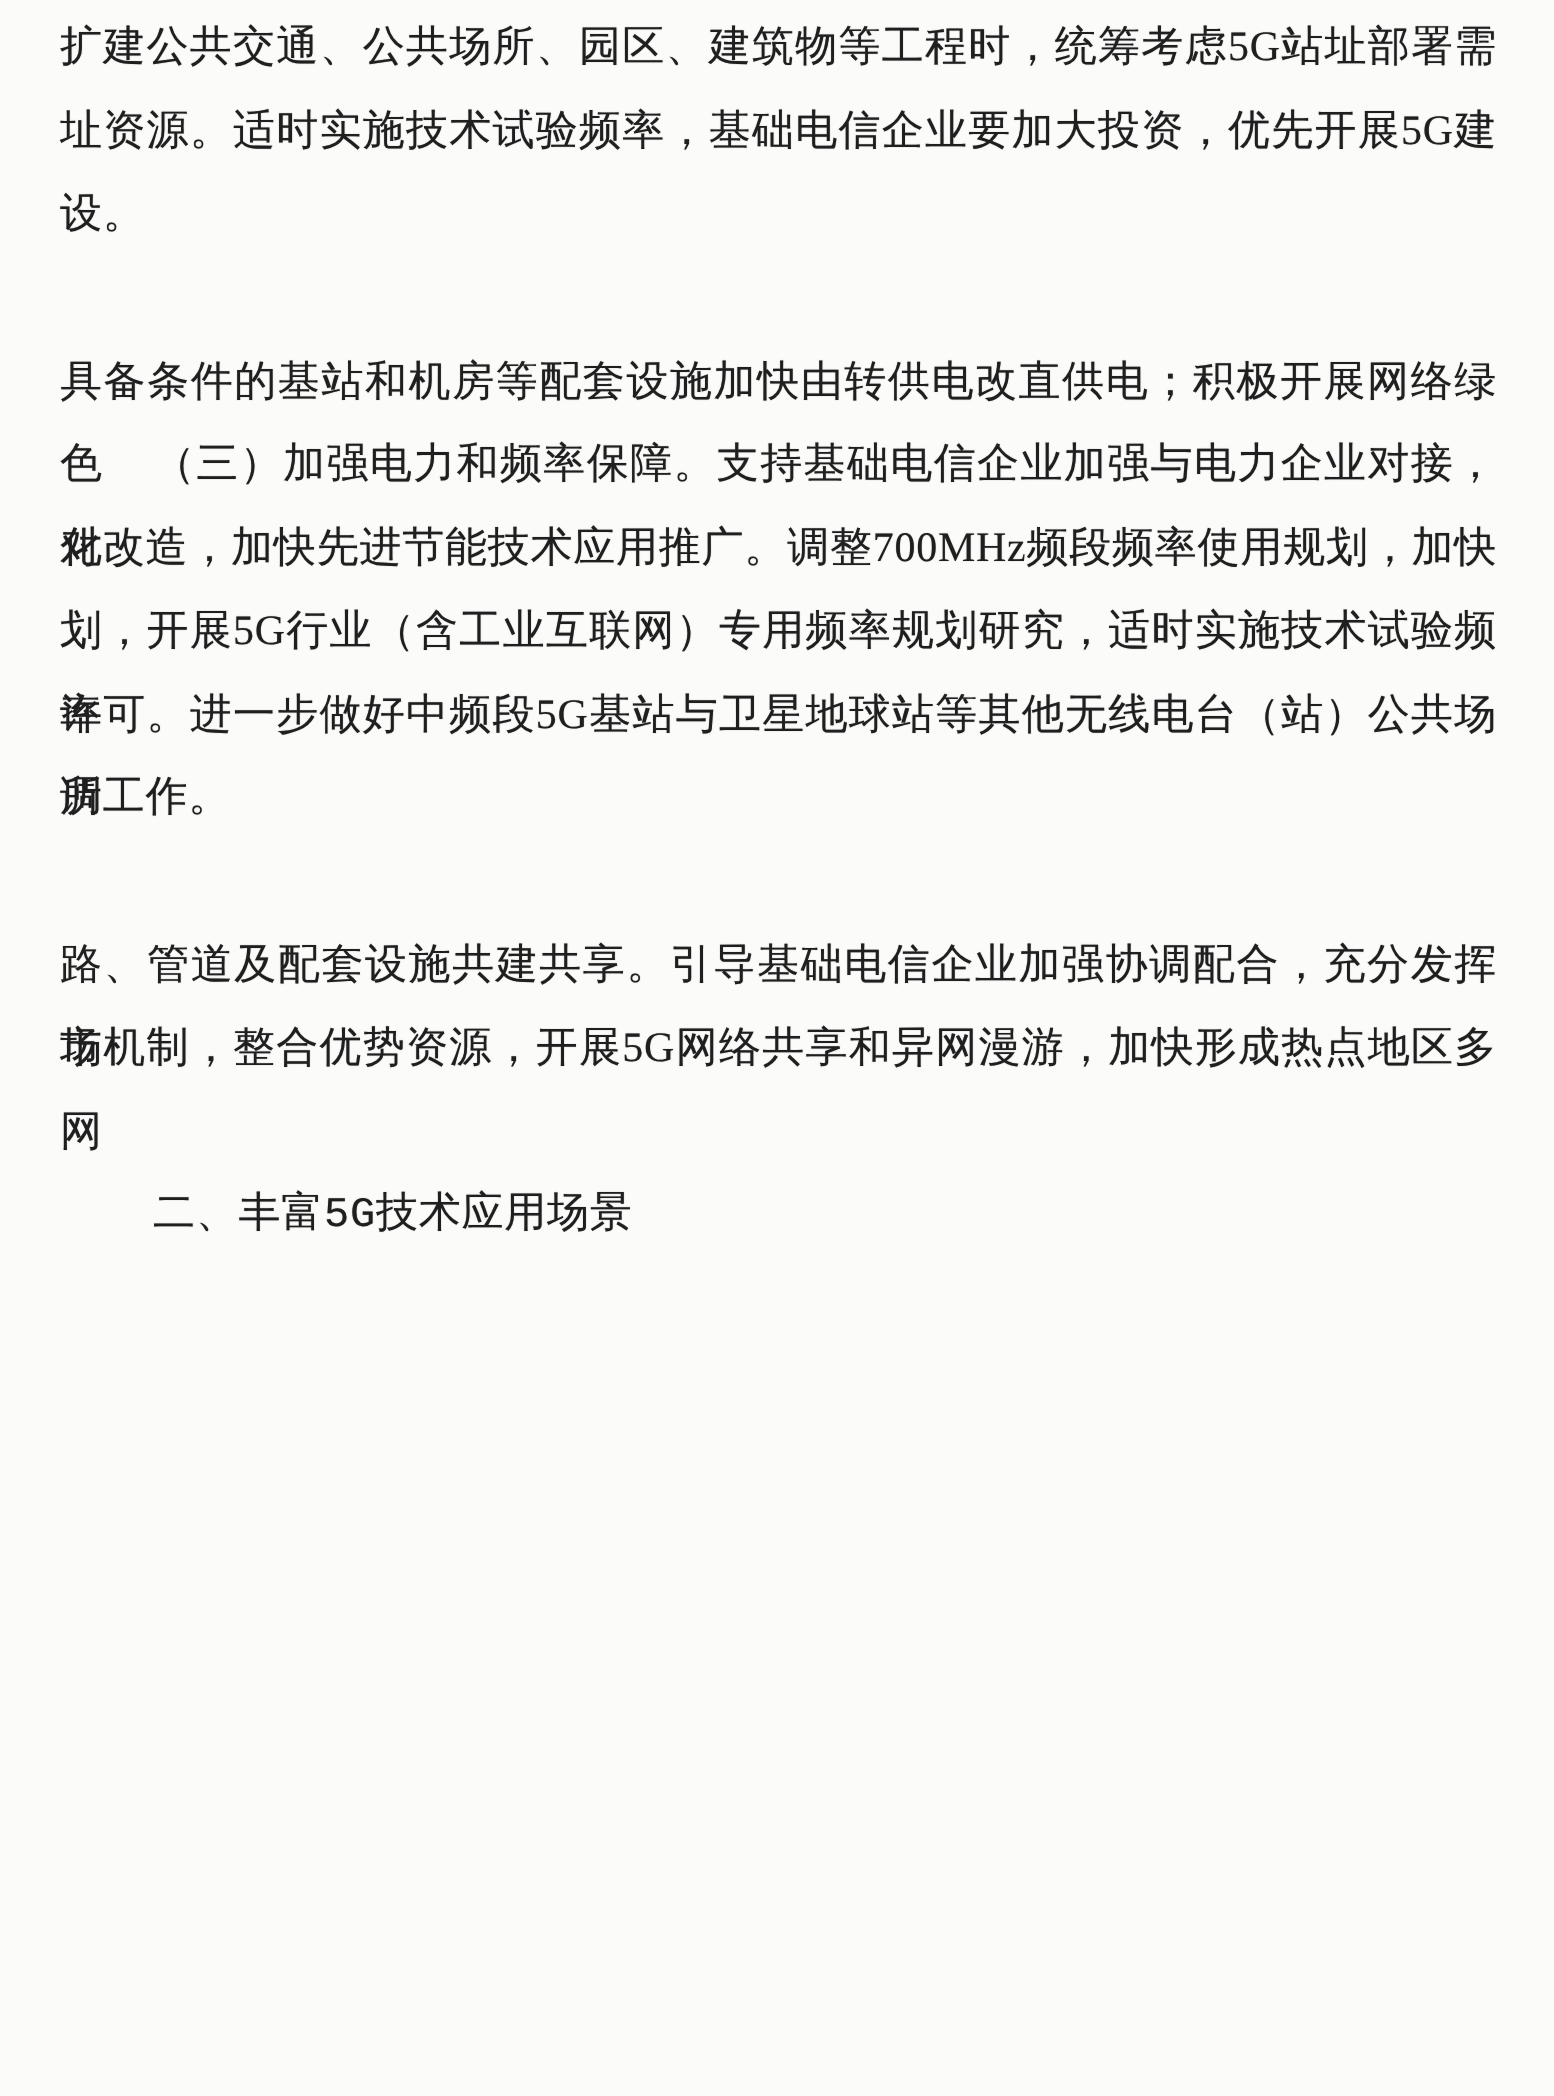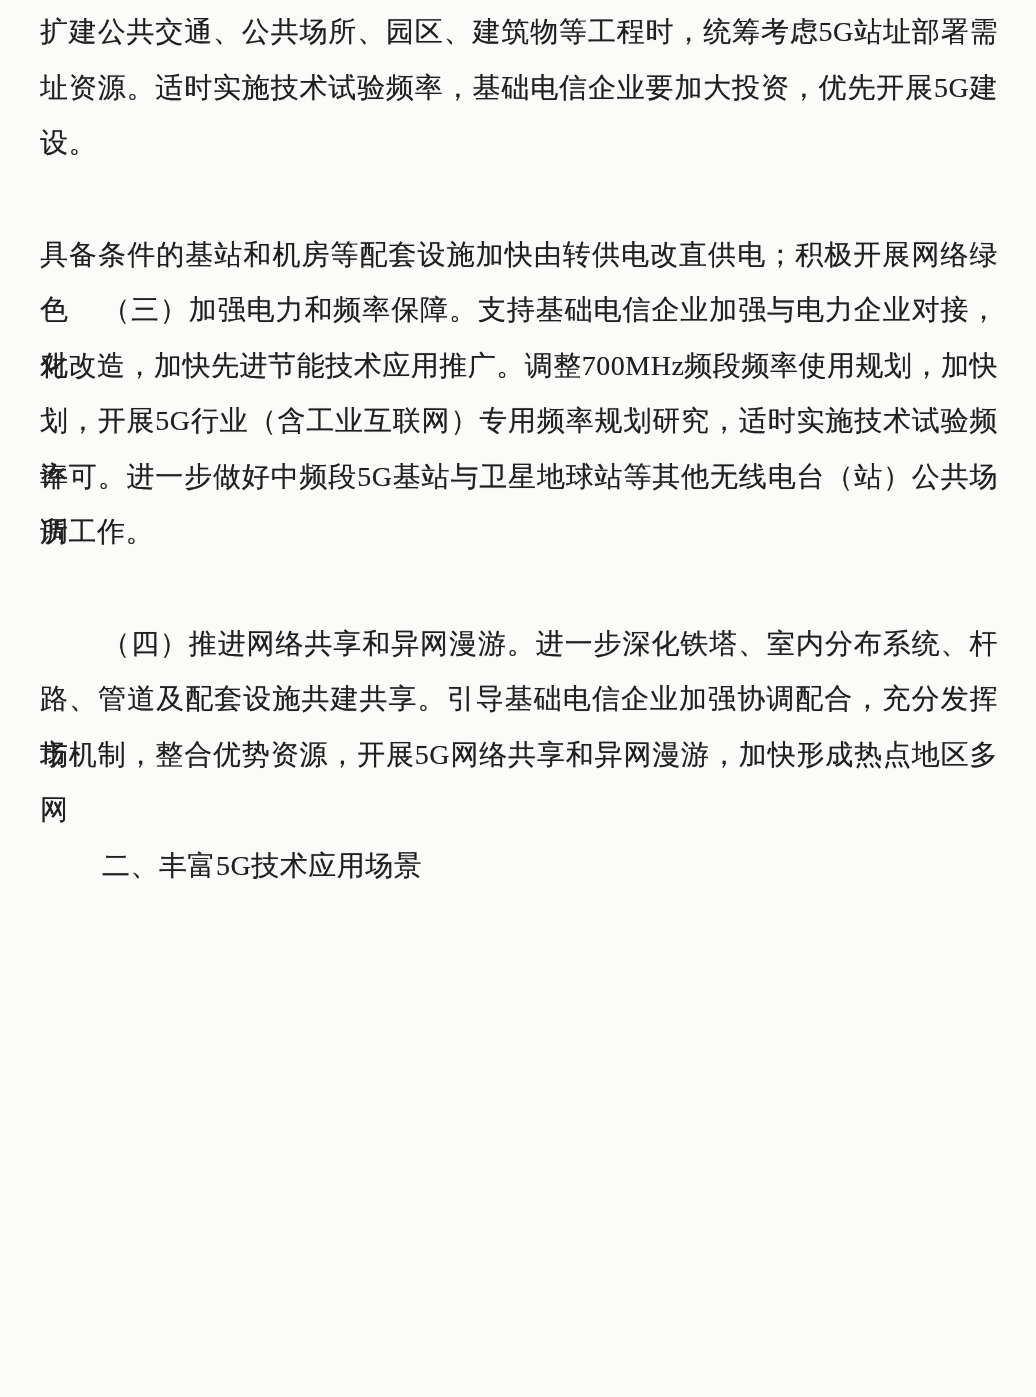--- a/index.html
+++ b/index.html
@@ -32,20 +32,21 @@
   }
   .line.last {
     text-align-last: left;
   }
   .line.indent {
     text-indent: 62px;
   }
   .heading .line {
     text-align: left;
     text-align-last: left;
+    font-family: Liberation Mono, monospace;
   }
 </style>
 </head>
 <body>
 
 <main>
   <div id="doc">
       <div class="para">
         <div class="line">扩建公共交通、公共场所、园区、建筑物等工程时，统筹考虑5G站址部署需</div>
         <div class="line">址资源。适时实施技术试验频率，基础电信企业要加大投资，优先开展5G建</div>
@@ -53,21 +54,20 @@
       </div>
       <div class="para">
         <div class="line">具备条件的基站和机房等配套设施加快由转供电改直供电；积极开展网络绿色</div>
         <div class="line indent">（三）加强电力和频率保障。支持基础电信企业加强与电力企业对接，对</div>
         <div class="line">化改造，加快先进节能技术应用推广。调整700MHz频段频率使用规划，加快</div>
         <div class="line">划，开展5G行业（含工业互联网）专用频率规划研究，适时实施技术试验频率</div>
         <div class="line">许可。进一步做好中频段5G基站与卫星地球站等其他无线电台（站）公共场所</div>
         <div class="line last">调工作。</div>
       </div>
       <div class="para">
-        <div class="line indent">（四）推进网络共享和异网漫游。进一步深化铁塔、室内分布系统、杆</div>
         <div class="line">路、管道及配套设施共建共享。引导基础电信企业加强协调配合，充分发挥市</div>
         <div class="line">场机制，整合优势资源，开展5G网络共享和异网漫游，加快形成热点地区多网</div>
       </div>
       <div class="para heading">
         <div class="line last indent">二、丰富5G技术应用场景</div>
       </div>
     </div>
 </main>
 
 </body></html>

